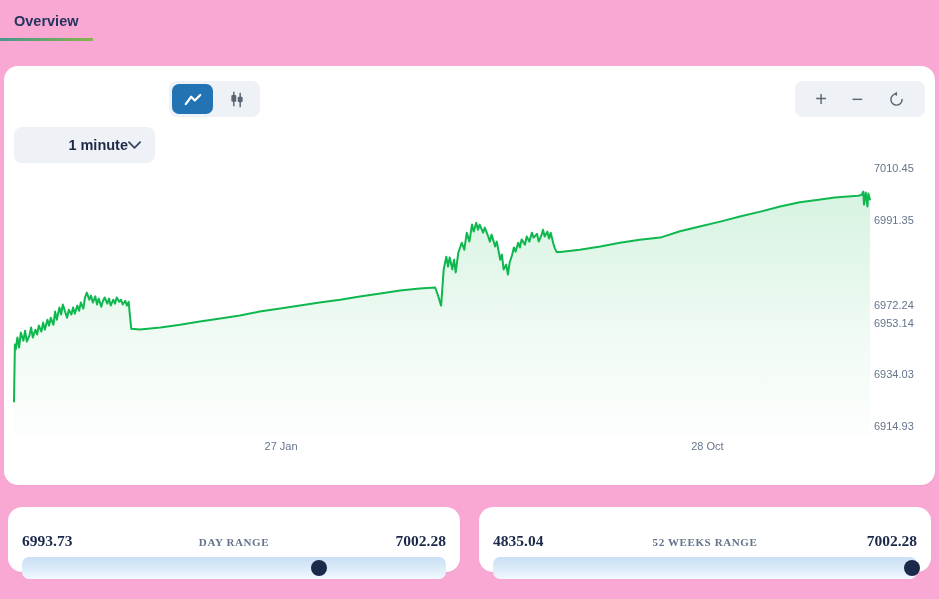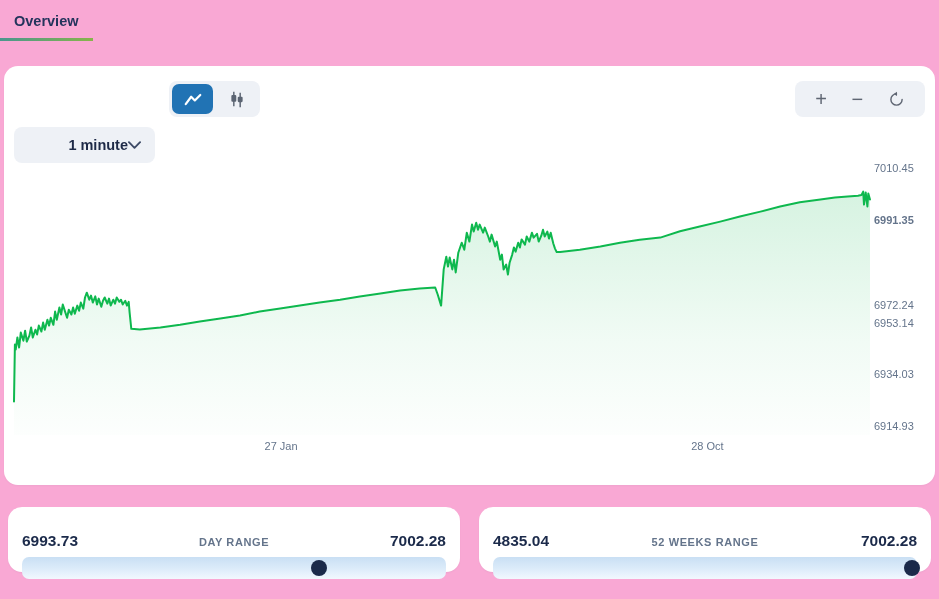--- a/index.html
+++ b/index.html
@@ -24,21 +24,21 @@
 
   
   .plot{position:absolute;left:10px;top:102px;width:856px;height:267px;}
   .plot svg{position:absolute;left:0;top:0;overflow:visible;}
   .y-axis{position:absolute;left:866px;top:102px;width:62px;height:267px;padding-left:46px;}
   .ytick{position:absolute;left:4px;transform:translateY(-50%);font-size:11px;color:#64748b;white-space:nowrap;}
   .x-axis{position:absolute;left:10px;top:374px;width:856px;height:16px;}
   .xtick{position:absolute;transform:translateX(-50%);font-size:11px;color:#64748b;white-space:nowrap;}
 
   
-  .range-row{position:absolute;left:8px;top:507px;width:923px;display:flex;gap:19px;}
+  .range-row{position:absolute;left:8px;top:507px;width:923px;display:flex;gap:19px;font-family:Liberation Serif, serif;}
   .range-card{flex:1;height:65px;background:#ffffff;border-radius:14px;box-sizing:border-box;padding:9px 14px 0 14px;box-shadow:0 1px 2px rgba(30,42,71,0.04);}
   .range-head{display:flex;align-items:baseline;justify-content:space-between;}
   .range-num{font-size:15.5px;font-weight:700;color:#1b2a4a;}
   .range-label{font-size:11px;font-weight:600;color:#64748b;letter-spacing:0.6px;margin-top:20px;}
   .range-track{position:relative;margin-top:7px;height:22px;border-radius:7px;background:linear-gradient(180deg,#c9dff4 0%,#ddecfa 55%,#f2f8fe 100%);}
   .range-dot{position:absolute;top:50%;width:16px;height:16px;border-radius:50%;background:#1b2a4a;transform:translate(-50%,-50%);}
 </style>
 </head>
 <body>
 
@@ -102,21 +102,21 @@
               <stop offset="60%" stop-color="#0eb84e" stop-opacity="0.06"></stop>
               <stop offset="100%" stop-color="#0eb84e" stop-opacity="0.01"></stop>
             </linearGradient>
           </defs>
           <polygon points="0.0,233.5 0.9,176.5 1.7,181.6 3.4,169.5 5.1,179.5 6.8,164.6 9.4,172.7 11.1,162.7 12.8,173.5 15.4,167.6 17.1,159.5 18.8,169.5 21.4,161.7 23.1,166.5 24.8,157.6 27.4,163.5 29.1,154.6 30.8,161.7 33.4,151.7 35.1,157.6 36.8,149.8 39.4,156.8 41.1,143.6 42.8,151.7 45.4,139.5 47.1,146.5 48.8,136.5 51.4,144.6 53.1,149.8 54.8,141.7 57.4,146.5 59.1,139.5 60.8,145.7 63.3,137.6 65.1,142.7 66.8,134.6 69.3,140.6 71.0,129.5 72.8,124.7 75.3,131.7 77.0,127.6 78.8,134.6 81.3,128.4 83.0,136.5 84.7,130.6 87.3,138.7 89.0,132.8 90.7,129.5 93.3,135.7 95.0,130.6 96.7,137.6 99.3,131.7 101.0,135.7 102.7,129.5 105.3,133.8 107.0,131.7 108.7,136.5 111.3,132.8 113.0,137.6 114.7,133.8 115.6,144.4 117.3,160.8 125.8,161.4 146.4,159.5 166.1,156.8 185.8,153.6 206.3,150.6 226.0,147.6 245.7,143.6 266.2,140.6 285.9,137.6 305.6,134.6 326.1,131.7 345.8,128.4 366.4,125.5 386.1,122.5 405.7,120.6 421.2,119.5 423.7,126.5 427.1,137.6 429.7,101.4 432.3,88.7 434.0,98.5 435.7,89.5 438.3,101.4 440.0,91.7 441.7,104.4 444.3,84.7 447.7,74.7 450.3,81.7 452.8,64.7 455.4,73.6 458.0,56.6 459.7,63.6 462.2,54.7 464.0,61.7 465.7,56.6 469.1,64.7 470.8,59.6 474.2,68.5 475.9,73.6 477.6,66.6 481.1,78.5 482.8,73.6 486.2,91.7 487.9,86.6 489.6,101.4 492.2,96.6 493.9,106.6 495.6,94.7 498.2,86.6 499.9,79.5 501.6,83.6 504.2,74.7 505.9,79.5 507.6,71.4 511.0,76.6 512.7,68.5 515.3,73.6 517.9,64.7 519.6,69.6 523.0,65.8 524.7,73.6 527.3,67.7 529.0,61.7 530.7,68.5 533.3,63.6 535.0,70.6 536.7,64.7 539.3,75.5 541.0,80.6 542.7,84.1 546.1,84.1 565.8,81.7 586.4,78.5 606.0,74.7 625.7,71.7 646.3,69.6 666.0,63.3 685.7,58.5 706.2,53.6 725.9,48.5 746.4,43.6 766.1,38.5 785.8,34.2 806.4,31.5 820.9,29.6 833.7,28.5 844.0,27.7 847.4,27.1 849.2,23.6 850.0,36.6 851.7,24.4 853.4,38.5 854.3,25.5 856.0,31.5 856,267 0,267" fill="url(#ag)"></polygon>
           <polyline points="0.0,233.5 0.9,176.5 1.7,181.6 3.4,169.5 5.1,179.5 6.8,164.6 9.4,172.7 11.1,162.7 12.8,173.5 15.4,167.6 17.1,159.5 18.8,169.5 21.4,161.7 23.1,166.5 24.8,157.6 27.4,163.5 29.1,154.6 30.8,161.7 33.4,151.7 35.1,157.6 36.8,149.8 39.4,156.8 41.1,143.6 42.8,151.7 45.4,139.5 47.1,146.5 48.8,136.5 51.4,144.6 53.1,149.8 54.8,141.7 57.4,146.5 59.1,139.5 60.8,145.7 63.3,137.6 65.1,142.7 66.8,134.6 69.3,140.6 71.0,129.5 72.8,124.7 75.3,131.7 77.0,127.6 78.8,134.6 81.3,128.4 83.0,136.5 84.7,130.6 87.3,138.7 89.0,132.8 90.7,129.5 93.3,135.7 95.0,130.6 96.7,137.6 99.3,131.7 101.0,135.7 102.7,129.5 105.3,133.8 107.0,131.7 108.7,136.5 111.3,132.8 113.0,137.6 114.7,133.8 115.6,144.4 117.3,160.8 125.8,161.4 146.4,159.5 166.1,156.8 185.8,153.6 206.3,150.6 226.0,147.6 245.7,143.6 266.2,140.6 285.9,137.6 305.6,134.6 326.1,131.7 345.8,128.4 366.4,125.5 386.1,122.5 405.7,120.6 421.2,119.5 423.7,126.5 427.1,137.6 429.7,101.4 432.3,88.7 434.0,98.5 435.7,89.5 438.3,101.4 440.0,91.7 441.7,104.4 444.3,84.7 447.7,74.7 450.3,81.7 452.8,64.7 455.4,73.6 458.0,56.6 459.7,63.6 462.2,54.7 464.0,61.7 465.7,56.6 469.1,64.7 470.8,59.6 474.2,68.5 475.9,73.6 477.6,66.6 481.1,78.5 482.8,73.6 486.2,91.7 487.9,86.6 489.6,101.4 492.2,96.6 493.9,106.6 495.6,94.7 498.2,86.6 499.9,79.5 501.6,83.6 504.2,74.7 505.9,79.5 507.6,71.4 511.0,76.6 512.7,68.5 515.3,73.6 517.9,64.7 519.6,69.6 523.0,65.8 524.7,73.6 527.3,67.7 529.0,61.7 530.7,68.5 533.3,63.6 535.0,70.6 536.7,64.7 539.3,75.5 541.0,80.6 542.7,84.1 546.1,84.1 565.8,81.7 586.4,78.5 606.0,74.7 625.7,71.7 646.3,69.6 666.0,63.3 685.7,58.5 706.2,53.6 725.9,48.5 746.4,43.6 766.1,38.5 785.8,34.2 806.4,31.5 820.9,29.6 833.7,28.5 844.0,27.7 847.4,27.1 849.2,23.6 850.0,36.6 851.7,24.4 853.4,38.5 854.3,25.5 856.0,31.5" fill="none" stroke="#0eb84e" stroke-width="2" stroke-linecap="round" stroke-linejoin="round"></polyline>
         </svg>
     </div>
     <div class="y-axis" id="y-axis">
         <div class="ytick" style="top: 0px;">7010.45</div>
-        <div class="ytick" style="top: 51.6px; font-weight: bold;">6991.35</div>
+        <div class="ytick" style="top: 51.6px;">6991.35</div>
         <div class="ytick" style="top: 103.2px; margin-top: 34px;">6972.24</div>
         <div class="ytick" style="top: 154.8px;">6953.14</div>
         <div class="ytick" style="top: 206.4px; text-align: center;">6934.03</div>
         <div class="ytick" style="top: 258px;">6914.93</div>
       </div>
     <div class="x-axis" id="x-axis">
         <div class="xtick" style="left: 267.072px;">27 Jan</div>
         <div class="xtick" style="left: 693.36px;">28 Oct</div>
       </div>
   </div>

